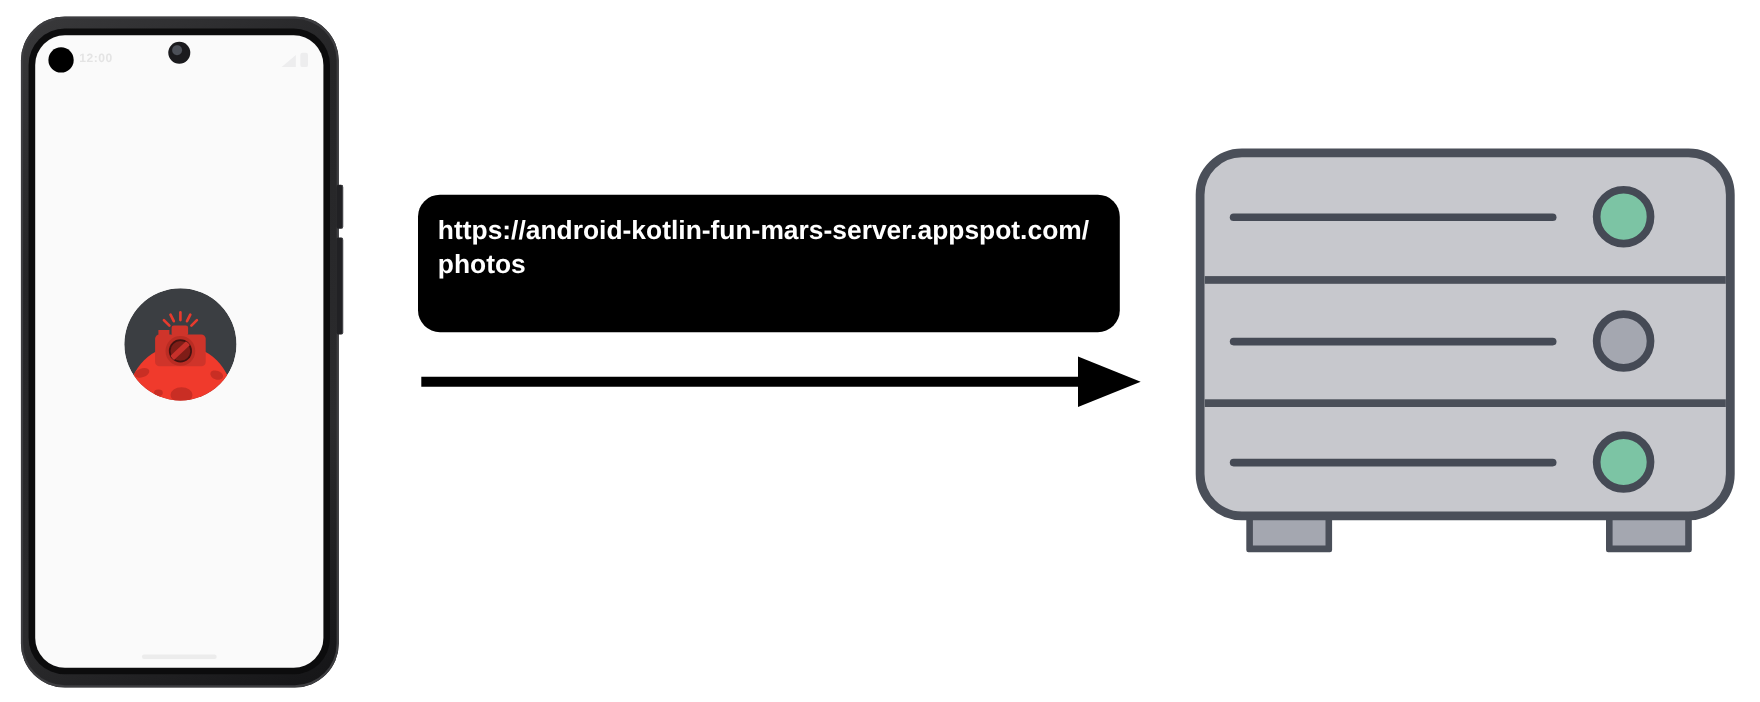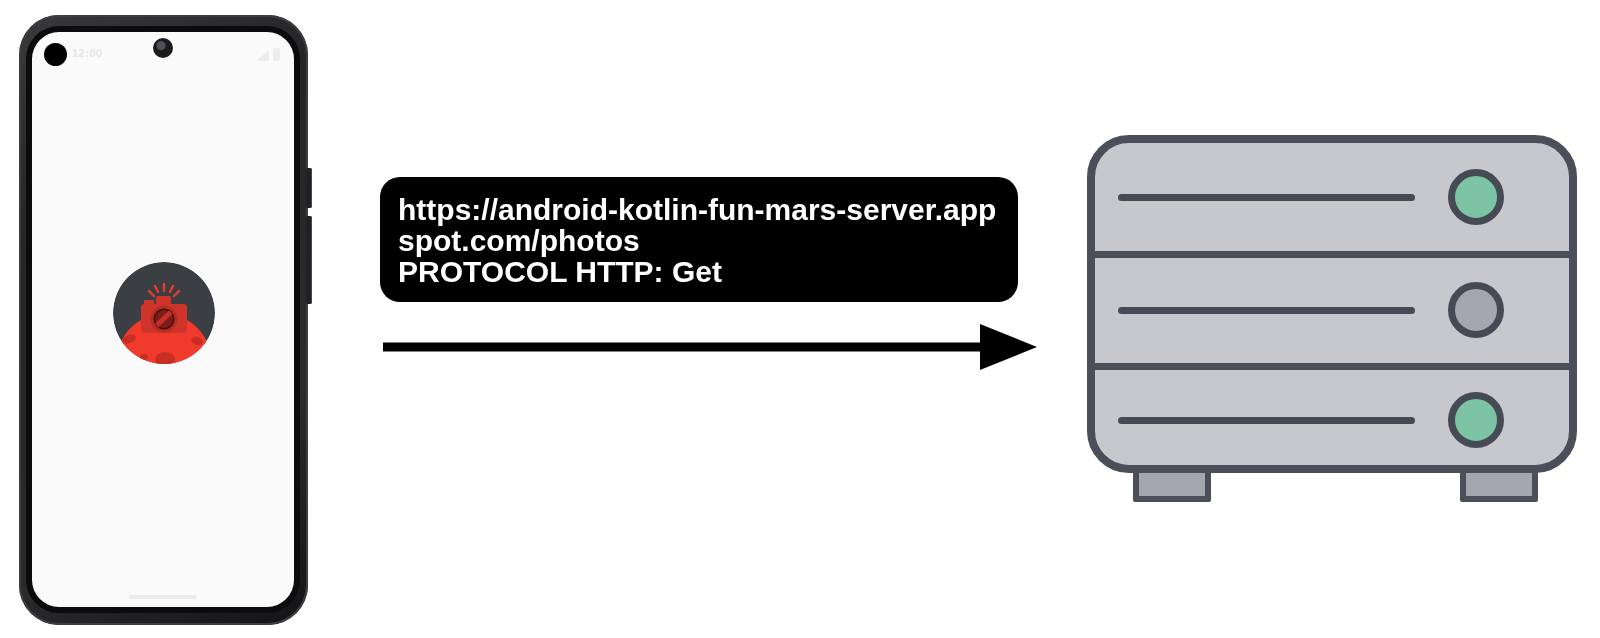--- a/index.html
+++ b/index.html
@@ -93,21 +93,21 @@
 
   
   .bubble {
     position: absolute;
     left: 380px; top: 177px;
     width: 638px; height: 125px;
     background: #000000;
     border-radius: 20px;
     padding: 17px 18px;
     color: #ffffff;
-    font-size: 30px;
+    font-size: 24px;
     font-weight: bold;
     line-height: 31px;
     word-break: break-all;
   }
   .bubble .line { display: block; }
 
   
   .arrow-svg {
     position: absolute;
     left: 380px; top: 321px;
@@ -220,21 +220,20 @@
           </g>
         </g>
       </svg>
 
       <div class="gesture-bar"></div>
     </div>
   </div>
 
   <div class="bubble">
     <span class="line">https://android-kotlin-fun-mars-server.appspot.com/photos</span>
-    <span class="line">PROTOCOL HTTP: Get</span>
   </div>
 
   <svg class="arrow-svg" viewBox="0 0 660 52">
     <line x1="3" y1="26" x2="604" y2="26" stroke="#000000" stroke-width="9"></line>
     <polygon points="600,3 657,26 600,49" fill="#000000"></polygon>
   </svg>
 
   <div class="server">
     <div class="foot left"></div>
     <div class="foot right"></div>

